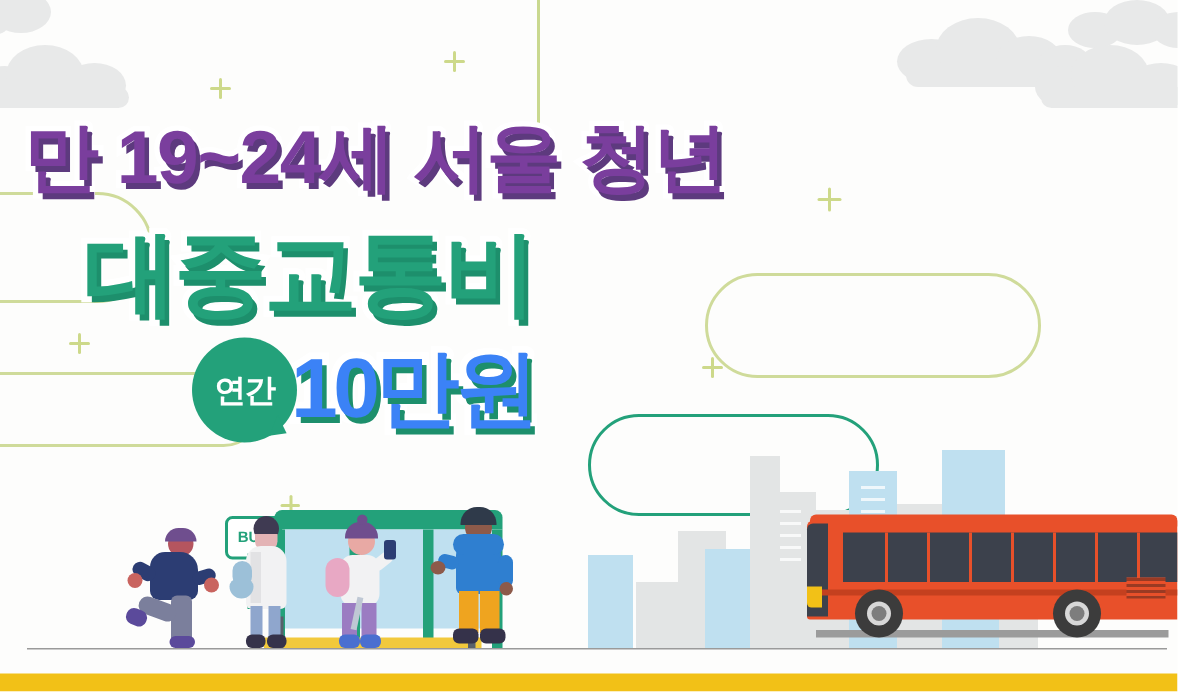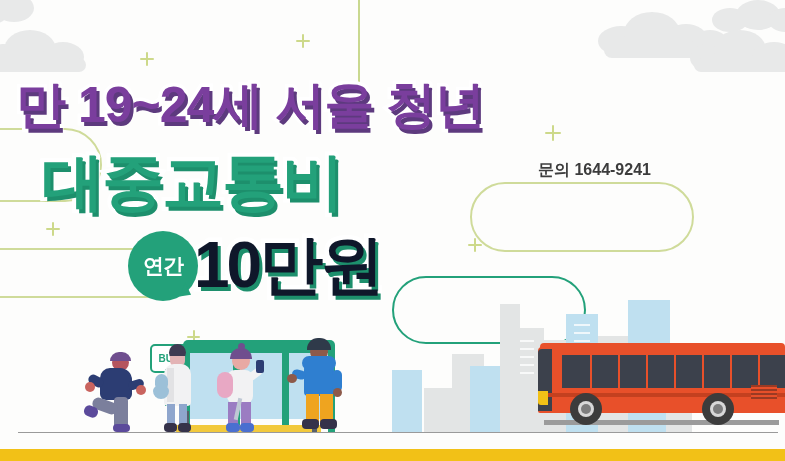--- a/index.html
+++ b/index.html
@@ -21,21 +21,21 @@
 
   
   .headline{position:absolute;left:0;top:0;width:530px;height:310px;}
 
   .line1{position:absolute;left:16px;top:72px;white-space:nowrap;}
   .t-purple{
     font-size:50px;font-weight:700;letter-spacing:-1px;color:#7A3E9D;
     -webkit-text-stroke:7px #ffffff;paint-order:stroke fill;
     text-shadow:3px 4px 0 #5d3a7e;
   }
-  .line2{position:absolute;left:42px;top:140px;white-space:nowrap;display:flex;align-items:flex-end;gap:4px;font-family:Liberation Serif, serif;}
+  .line2{position:absolute;left:56px;top:140px;white-space:nowrap;display:flex;align-items:flex-end;gap:4px;font-family:Liberation Serif, serif;}
   .t-green{
     font-size:62px;font-weight:700;letter-spacing:-2px;color:#23A17A;
     -webkit-text-stroke:8px #ffffff;paint-order:stroke fill;
     text-shadow:3px 4px 0 #1d8f6c;
   }
   .t-blue{
     font-size:44px;font-weight:700;letter-spacing:-1px;color:#3B6E9E;
     -webkit-text-stroke:7px #ffffff;paint-order:stroke fill;
     text-shadow:3px 4px 0 #2d5a85;
     position:relative;top:-4px;
@@ -46,21 +46,21 @@
     background:#23A17A;display:flex;align-items:center;justify-content:center;
     color:#ffffff;font-size:21px;font-weight:700;letter-spacing:-1px;
     flex:0 0 auto;
   }
   .badge-yeongan:after{
     content:"";position:absolute;bottom:2px;right:6px;width:0;height:0;
     border-left:10px solid #23A17A;border-top:9px solid transparent;
     border-bottom:6px solid transparent;transform:rotate(22deg);
   }
   .amount{
-    font-size:64px;font-weight:700;letter-spacing:-3px;color:#0f172a;
+    font-size:56px;font-weight:700;letter-spacing:-3px;color:#3b82f6;
     -webkit-text-stroke:9px #ffffff;paint-order:stroke fill;
     text-shadow:3px 4px 0 #1d8f6c;margin-left:-4px;
   }
 
   
   .info{position:absolute;left:538px;top:160px;width:240px;}
   .recruit-wrap{position:relative;display:inline-block;margin-bottom:11px;}
   .recruit-box{
     position:relative;z-index:2;border:2px solid #7d65ac;background:#ffffff;
     padding:4px 14px 5px;font-size:17px;font-weight:700;color:#4b3f6b;letter-spacing:0px;
@@ -174,21 +174,20 @@
       <span class="t-green">대중교통비</span>
     </div>
 
     <div class="line3">
       <span class="badge-yeongan">연간</span>
       <span class="amount">10만원</span>
     </div>
   </div>
 
   <div class="info">
-    <div class="info-tel">문의 1644-9241</div>
   </div>
 
   <div class="scene">
 
     <div class="bld" style="left:392px;width:30px;height:62px;background:#bfe0f0;"></div>
     <div class="bld" style="left:424px;width:38px;height:44px;background:#e3e5e5;"></div>
     <div class="bld" style="left:452px;width:32px;height:78px;background:#e3e5e5;"></div>
     <div class="bld" style="left:470px;width:42px;height:66px;background:#bfe0f0;"></div>
     <div class="bld" style="left:508px;width:36px;height:104px;background:#e3e5e5;">
       <span class="win" style="left:8px;top:12px;width:18px;"></span>

